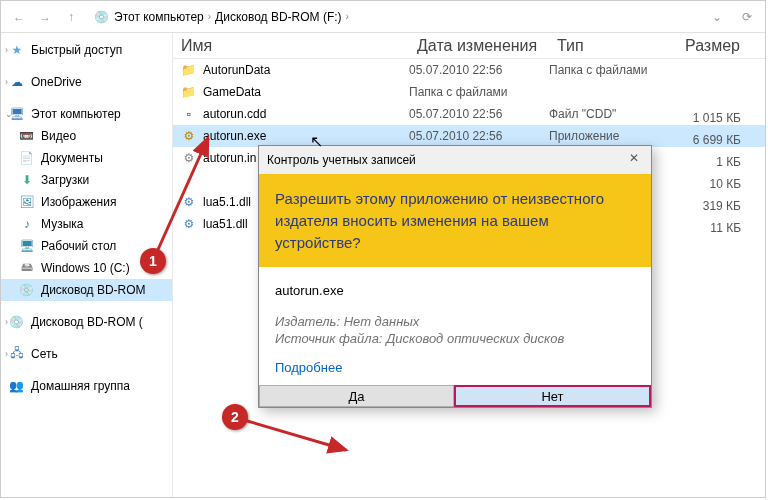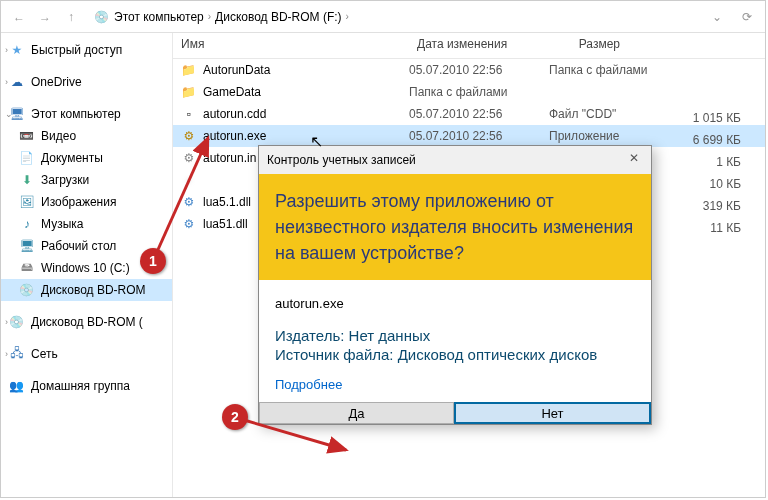--- a/index.html
+++ b/index.html
@@ -30,21 +30,21 @@
   .ic-img { color: #38a; }
   .ic-music { color: #38a; }
   .ic-desk { color: #38a; }
   .ic-drive { color: #888; }
   .ic-disc { color: #888; }
   .ic-net { color: #3a7aba; }
   .ic-home { color: #5a9; }
   .ic-folder { color: #efc36b; }
 
   .main { flex: 1; display: flex; flex-direction: column; }
-  .col-headers { display: flex; height: 26px; border-bottom: 1px solid #e8e8e8; font-size: 12px; color: #444; }
+  .col-headers { display: flex; height: 26px; border-bottom: 1px solid #e8e8e8; font-size: 16px; color: #444; }
   .col-headers div { padding: 4px 8px; border-right: 1px solid transparent; }
   .ch-name { width: 236px; padding-left: 8px !important; }
   .ch-date { width: 140px; }
   .ch-type { width: 120px; }
   .ch-size { width: 80px; text-align: right; }
 
   .file-list { flex: 1; overflow: hidden; }
   .file-row { display: flex; align-items: center; font-size: 12px; height: 22px; padding-left: 8px; }
   .file-row.selected { background: #cce8ff; }
   .fc-name { width: 228px; display: flex; align-items: center; gap: 6px; }
@@ -53,28 +53,28 @@
   .fc-size { width: 80px; text-align: right; color: #555; padding-right: 8px; margin-top: 8px; }
   .file-icon { width: 16px; height: 16px; display: inline-flex; align-items: center; justify-content: center; font-size: 12px; }
   .ic-exe { color: #b8860b; }
   .ic-ini { color: #888; }
   .ic-dll { color: #4a8acb; }
   .ic-blur { filter: blur(2px); color: #aaa; }
 
   .uac { position: absolute; left: 258px; top: 145px; width: 394px; border: 1px solid #888; background: #fff; box-shadow: 4px 4px 12px rgba(0,0,0,0.25); }
   .uac-title { background: #f0f0f0; padding: 5px 8px; font-size: 12px; display: flex; justify-content: space-between; align-items: center; }
   .uac-close { width: 18px; height: 18px; text-align: center; color: #555; cursor: pointer; }
-  .uac-banner { background: #f5c518; padding: 14px 16px; font-size: 18px; color: #2a3a7a; line-height: 1.45; }
+  .uac-banner { background: #f5c518; padding: 14px 16px; font-size: 15px; color: #2a3a7a; line-height: 1.45; }
   .uac-body { padding: 16px 16px 10px 16px; font-size: 13px; }
   .uac-app { margin-bottom: 16px; color: #000; }
-  .uac-line { color: #0c4a6e; font-size: 15px; margin-bottom: 2px; }
+  .uac-line { color: #737373; font-size: 13px; margin-bottom: 2px; font-style: italic; }
   .uac-more { color: #0066cc; font-size: 13px; margin-top: 14px; cursor: pointer; }
   .uac-btns { display: flex; background: #e8e8e8; }
   .uac-btn { flex: 1; height: 22px; border: 1px solid #adadad; background: #e1e1e1; font-size: 13px; cursor: pointer; text-align: center; }
-  .uac-btn.focus { border: 2px solid #0369a1; background: #d0e4f5; }
+  .uac-btn.focus { border: 2px solid #be185d; background: #d0e4f5; }
 
   .callout { position: absolute; width: 26px; height: 26px; border-radius: 50%; color: #fff; font-size: 14px; font-weight: 600; display: flex; align-items: center; justify-content: center; box-shadow: 1px 1px 3px rgba(0,0,0,0.4); }
   .c1 { background: #c62828; left: 140px; top: 248px; }
   .c2 { background: #c62828; left: 222px; top: 404px; }
 
   .arrow { position: absolute; pointer-events: none; }
   .cursor { position: absolute; left: 310px; top: 132px; font-size: 16px; color: #000; }
 </style>
 </head>
 <body>
@@ -172,20 +172,21 @@
           <span class="sb-icon ic-home">👥</span>
           <span>Домашняя группа</span>
         </div>
       </div>
     </div>
 
     <div class="main">
       <div class="col-headers">
         <div class="ch-name">Имя</div>
         <div class="ch-date">Дата изменения</div>
+        <div class="ch-type">Тип</div>
         <div class="ch-size">Размер</div>
       </div>
       <div class="file-list" id="file-list">
           <div class="file-row">
             <div class="fc-name">
               <span class="file-icon ic-folder">📁</span>
               <span>AutorunData</span>
             </div>
             <div class="fc-date">05.07.2010 22:56</div>
             <div class="fc-type">Папка с файлами</div>

